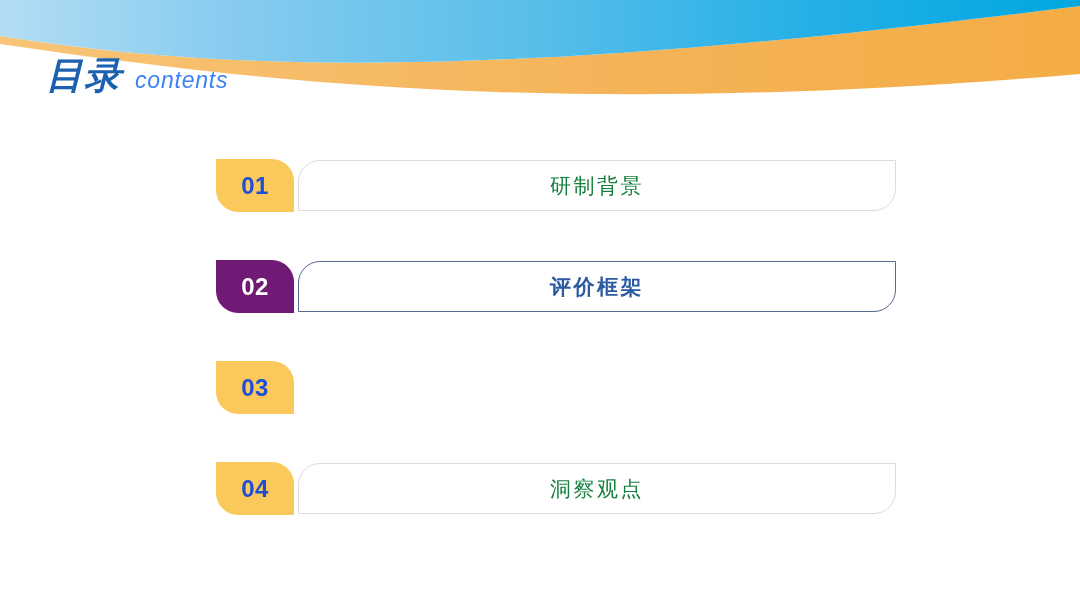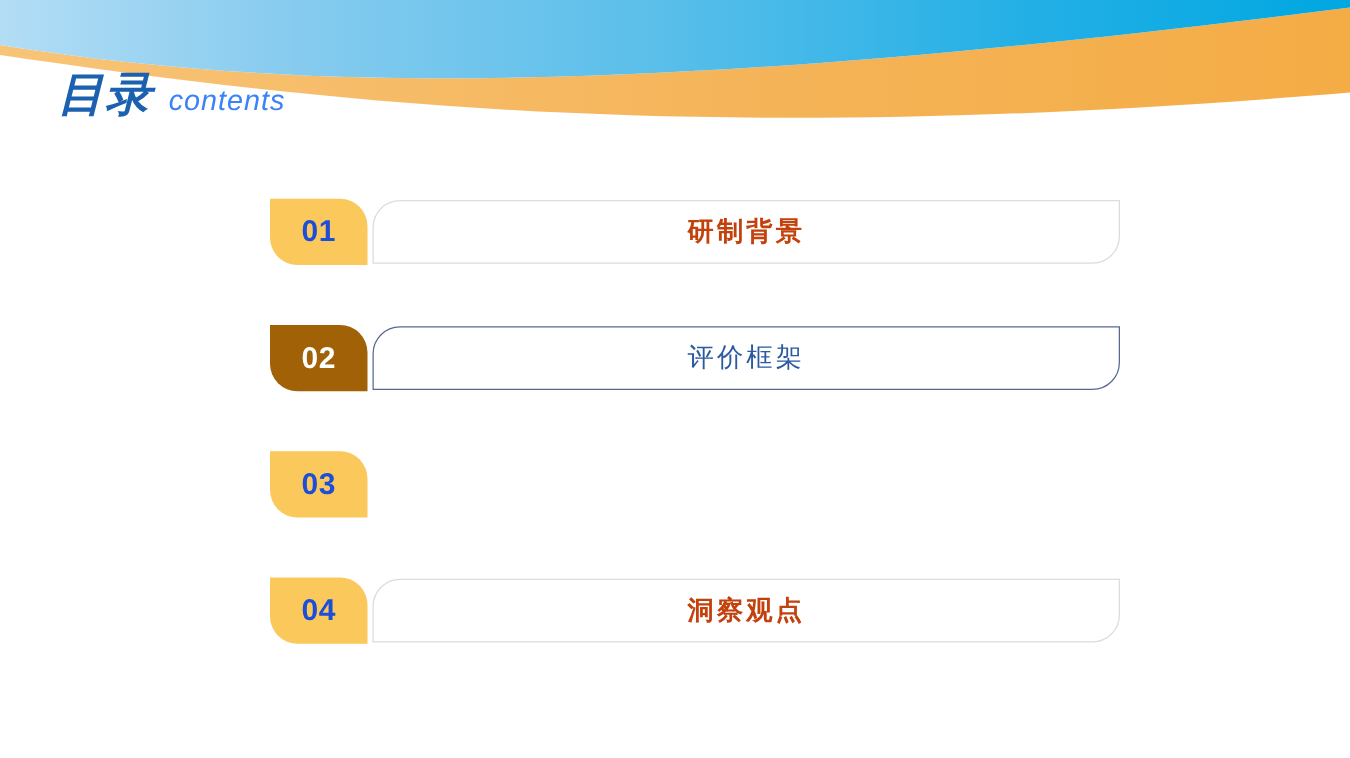--- a/index.html
+++ b/index.html
@@ -82,21 +82,21 @@
     font-weight: bold;
     letter-spacing: 0.5px;
     z-index: 2;
     box-sizing: border-box;
   }
   .badge.idle {
     background: #fbc85b;
     color: #1d4ed8;
   }
   .badge.active {
-    background: #a16207;
+    background: #701a75;
     color: #ffffff;
   }
 
   .pill {
     position: absolute;
     left: 82px;
     top: 1px;
     right: 0;
     height: 51px;
     border-radius: 22px 0 22px 0;
@@ -111,26 +111,26 @@
   }
   .pill.active {
     border: 1px solid #58698f;
   }
   .pill-label {
     font-size: 21px;
     letter-spacing: 2.5px;
     line-height: 1;
   }
   .pill.idle .pill-label {
-    color: #c2410c;
-    font-weight: bold;
+    color: #15803d;
+    font-weight: normal;
   }
   .pill.active .pill-label {
     color: #2b5aa0;
-    font-weight: normal;
+    font-weight: bold;
   }
 </style>
 </head>
 <body>
 
 <div id="slide">
 
   <svg class="header-art" viewBox="0 0 1080 160" preserveAspectRatio="none" xmlns="http://www.w3.org/2000/svg">
     <defs>
       <linearGradient id="blueGrad" x1="0" y1="0" x2="1" y2="0">

